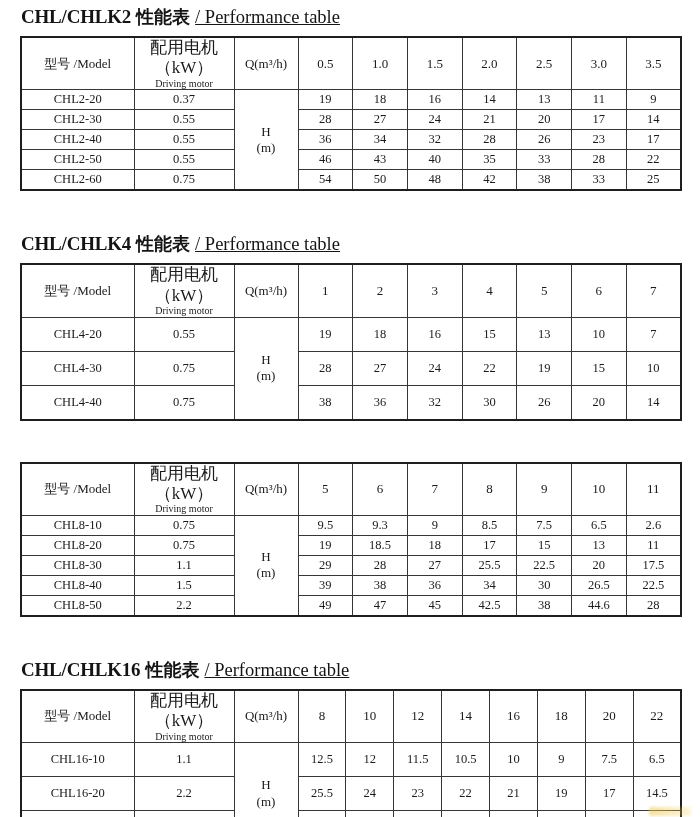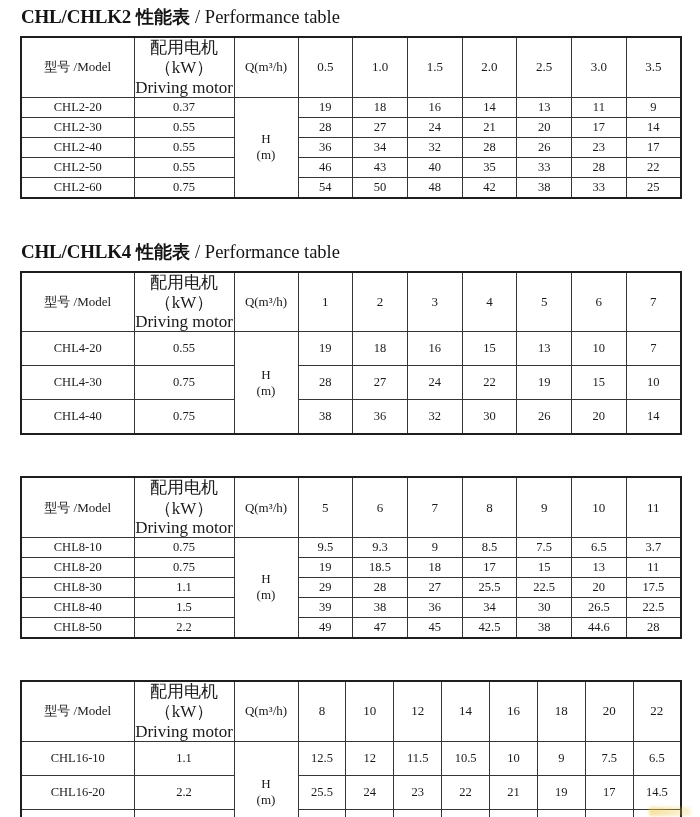--- a/index.html
+++ b/index.html
@@ -17,40 +17,40 @@
 
   h2.title {
     margin: 0 0 7px 1px;
     font-size: 19px;
     font-weight: 400;
     white-space: nowrap;
     color: #141414;
   }
   h2.title .code { font-weight: 700; letter-spacing: -0.2px; margin-top: 25px; }
   h2.title .cjk  { font-weight: 700; margin: 0 5px; font-size: 18px; }
-  h2.title .rest { font-weight: 400; font-size: 18.5px; }
+  h2.title .rest { font-weight: 400; font-size: 18.5px; text-decoration: underline; }
 
   table.perf {
     width: 100%;
     border-collapse: collapse;
     table-layout: fixed;
     border: 2px solid #1e1e1e;
   }
   .perf th, .perf td {
     border: 1px solid #363636;
     text-align: center;
     vertical-align: middle;
     padding: 0;
     font-weight: normal;
     color: #1a1a1a;
     overflow: hidden;
   }
   .perf thead th { height: 40px; font-size: 13px; }
   .th-motor .l1 { font-size: 17px;   line-height: 1.2; }
-  .th-motor .l2 { font-size: 17px; line-height: 1.05; }
+  .th-motor .l2 { font-size: 10px; line-height: 1.05; }
   .td-unit  .l1, .td-unit .l2 { font-size: 13px; line-height: 1.25; }
   .perf tbody td { font-size: 12.5px; }
   .rows-5 tbody td { height: 19px; }
   .rows-3 tbody td { height: 33px; }
 
   col.c-model { width: 113px; }
   col.c-motor { width: 100px; }
   col.c-unit  { width: 64px; }
 
   .watermark {
@@ -274,21 +274,21 @@
               <td class="td-unit" rowspan="5">
                 <div class="l1">H</div>
                 <div class="l2">(m)</div>
               </td>
               <td class="td-val">9.5</td>
               <td class="td-val">9.3</td>
               <td class="td-val">9</td>
               <td class="td-val">8.5</td>
               <td class="td-val">7.5</td>
               <td class="td-val">6.5</td>
-              <td class="td-val">3.7</td>
+              <td class="td-val">2.6</td>
             </tr>
             <tr>
               <td class="td-model">CHL8-20</td>
               <td class="td-motor">0.75</td>
               <td class="td-val">19</td>
               <td class="td-val">18.5</td>
               <td class="td-val">18</td>
               <td class="td-val">17</td>
               <td class="td-val">15</td>
               <td class="td-val">13</td>
@@ -324,20 +324,21 @@
               <td class="td-val">45</td>
               <td class="td-val">42.5</td>
               <td class="td-val">38</td>
               <td class="td-val">44.6</td>
               <td class="td-val">28</td>
             </tr>
           </tbody>
         </table>
       </section>
       <section class="section rows-3">
+        <h2 class="title"><span class="code">CHL/CHLK16</span><span class="cjk">性能表</span><span class="rest">/ Performance table</span></h2>
         <table class="perf">
           <colgroup>
             <col class="c-model">
             <col class="c-motor">
             <col class="c-unit">
             <col>
             <col>
             <col>
             <col>
             <col>

